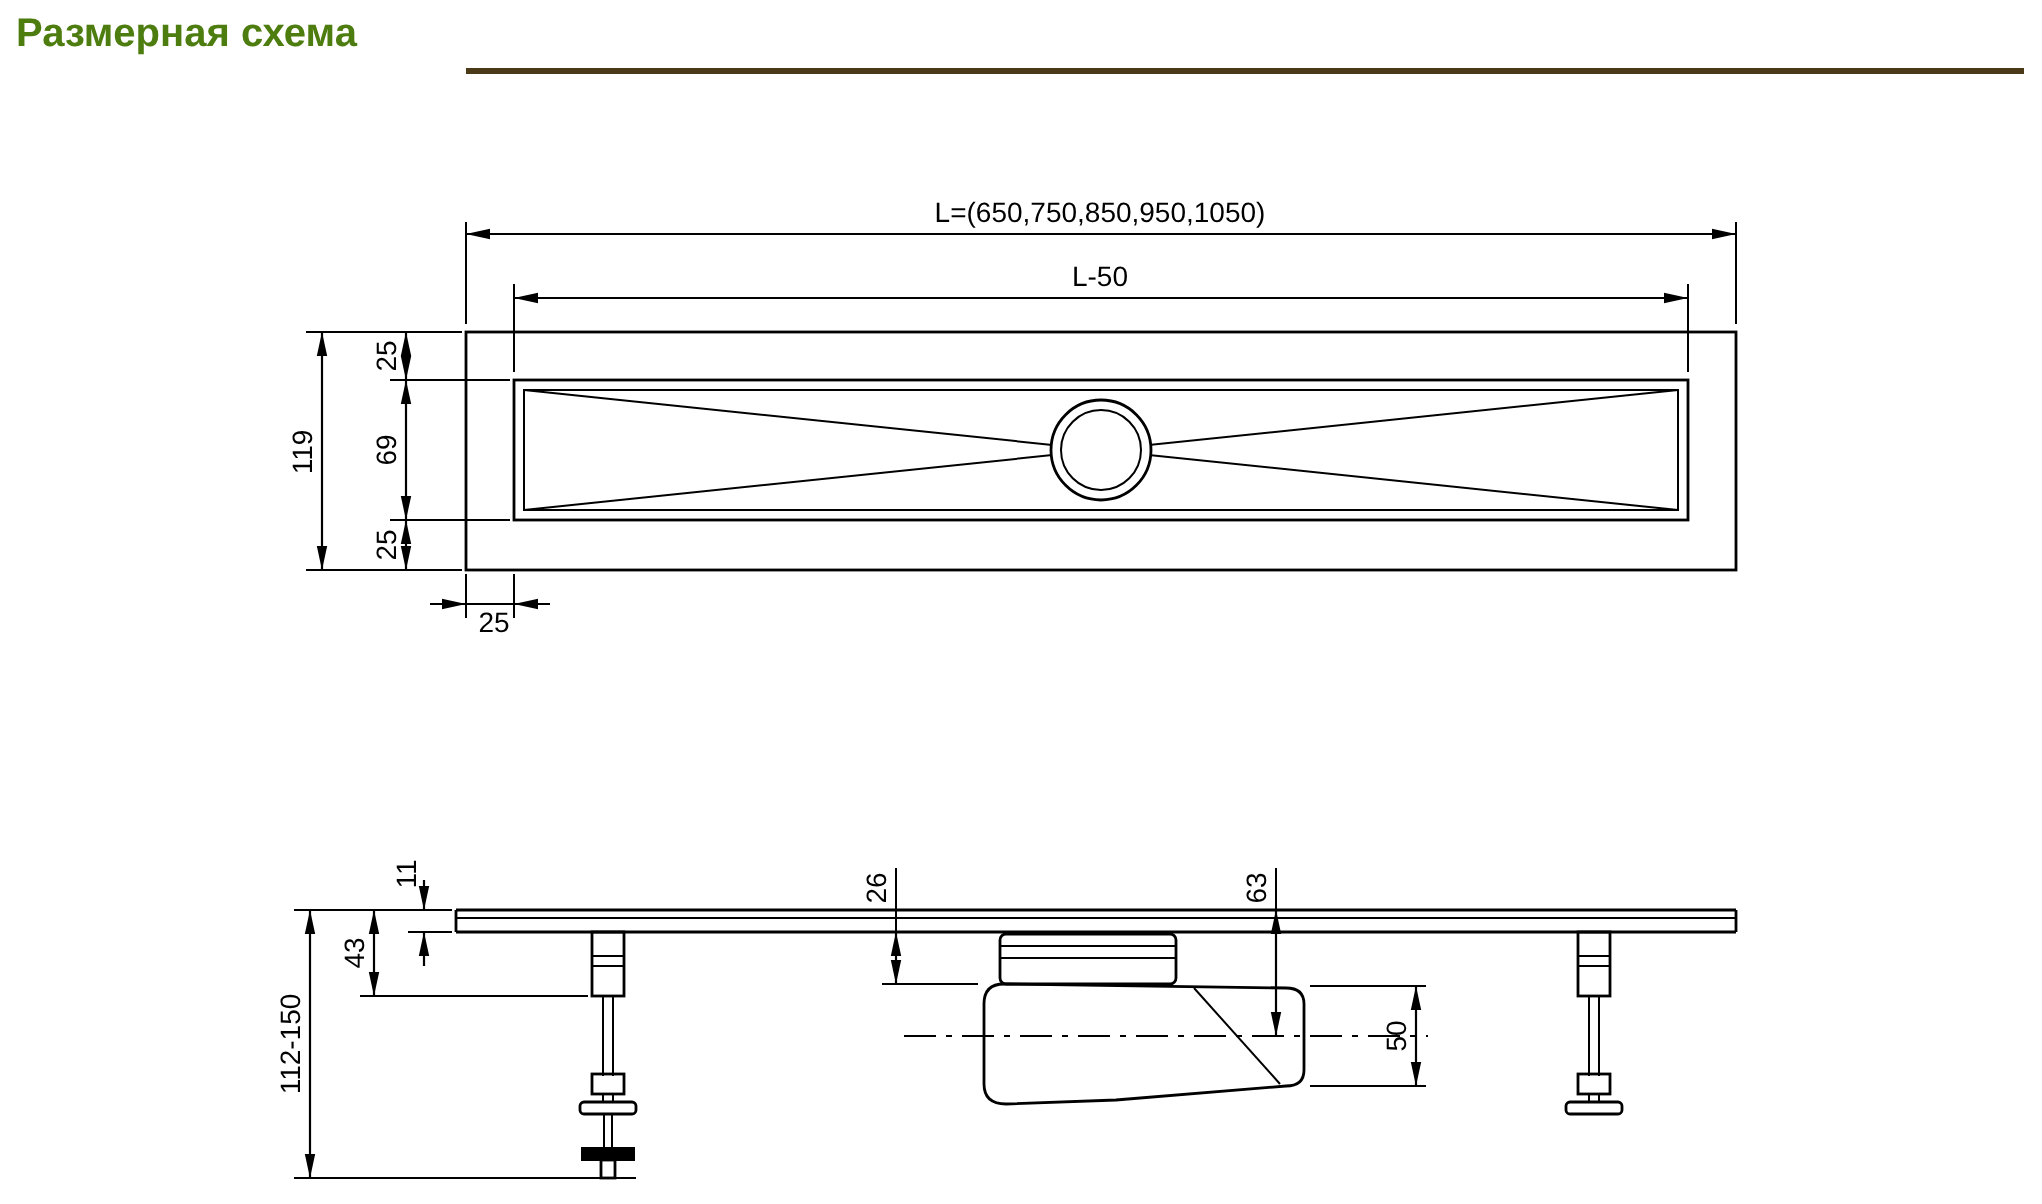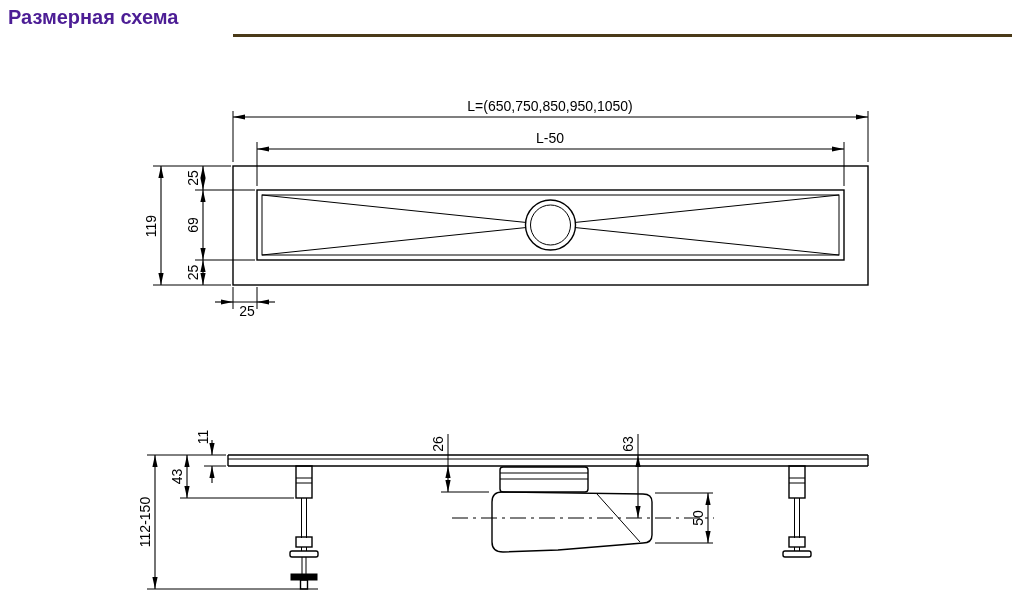--- a/index.html
+++ b/index.html
@@ -2,21 +2,21 @@
 <html><head>
 <meta charset="utf-8">
 <style>
   html,body { margin:0; padding:0; background:#ffffff; }
   .canvas {
     position:relative; width:1021px; height:602px; background:#ffffff;
     font-family:"Liberation Sans", sans-serif; overflow:hidden;
   }
   .title {
     position:absolute; left:8px; top:6px;
-    font-size:20px; font-weight:bold; color:#4c1d95;
+    font-size:20px; font-weight:bold; color:#4d7c0f;
   }
   .divider {
     position:absolute; left:233px; top:34px; width:779px; height:3px;
     background:#4a3a18;
   }
   svg { position:absolute; left:0; top:0; }
   .o  { fill:none; stroke:#000; stroke-width:1.4; }   
   .t  { fill:none; stroke:#000; stroke-width:1; }     
   .d  { fill:none; stroke:#000; stroke-width:1.1;
         marker-start:url(#arr); marker-end:url(#arr); } 

